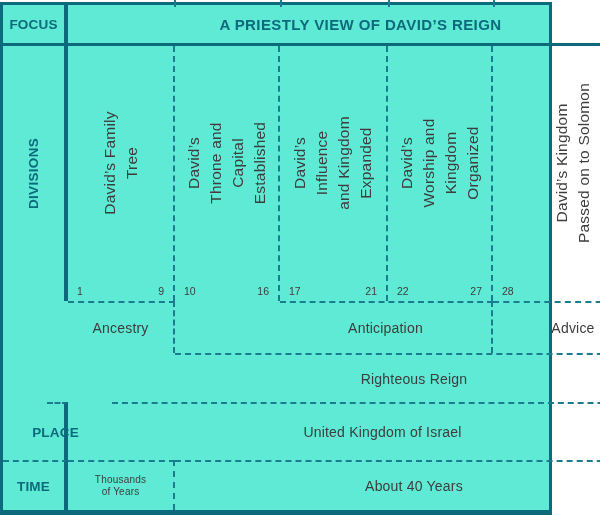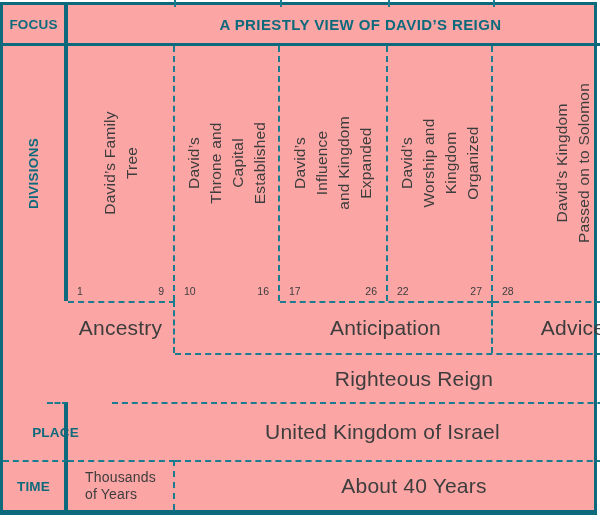--- a/index.html
+++ b/index.html
@@ -10,24 +10,24 @@
     background: #ffffff;
     font-family: "Liberation Sans", sans-serif;
     overflow: hidden;
     position: relative;
   }
 
   .chart {
     position: absolute;
     left: 0;
     top: 2px;
-    width: 597px;
+    width: 552px;
     height: 513px;
     box-sizing: border-box;
-    background: #fca5a5;
+    background: #5eead4;
     border: 3px solid #0d6a7c;
     border-bottom-width: 5px;
     display: grid;
     grid-template-columns: 65px 107px 105px 108px 105px 1fr;
     grid-template-rows: 41px 255px 52px 49px 58px 1fr;
   }
 
   
   .lbl {
     border-right: 4px solid #0d6a7c;
@@ -101,30 +101,31 @@
     color: #3d3d3d;
   }
   .num-l { left: 9px; }
   .num-r { right: 9px; }
 
   
   .cell {
     display: flex;
     align-items: center;
     justify-content: center;
-    font-size: 21px;
+    font-size: 14px;
     letter-spacing: 0.2px;
     color: #3d3d3d;
     box-sizing: border-box;
   }
 
   .pre {
     white-space: pre-line;
+    text-align: center;
     line-height: 1.25;
-    font-size: 14px;
+    font-size: 10px;
   }
 
   
   .c2 { grid-column: 2; }
   .c3 { grid-column: 3; }
   .c4 { grid-column: 4; }
   .c5 { grid-column: 5; }
   .c6 { grid-column: 6; }
   .c2s5 { grid-column: 2 / span 5; }
   .c3s4 { grid-column: 3 / span 4; }
@@ -172,21 +173,21 @@
     <span class="vtext">David’s Throne and
 Capital Established</span>
     <span class="num num-l">10</span>
     <span class="num num-r">16</span>
   </div>
 
   <div class="dcell c4 dash-r">
     <span class="vtext">David’s Influence
 and Kingdom Expanded</span>
     <span class="num num-l">17</span>
-    <span class="num num-r">26</span>
+    <span class="num num-r">21</span>
   </div>
 
   <div class="dcell c5 dash-r">
     <span class="vtext">David’s Worship and
 Kingdom Organized</span>
     <span class="num num-l">22</span>
     <span class="num num-r">27</span>
   </div>
 
   <div class="dcell c6">

